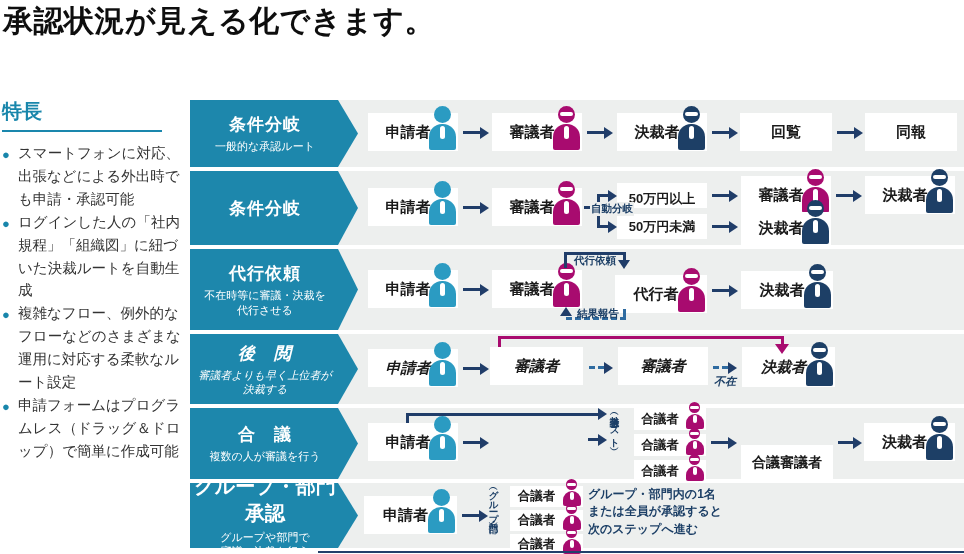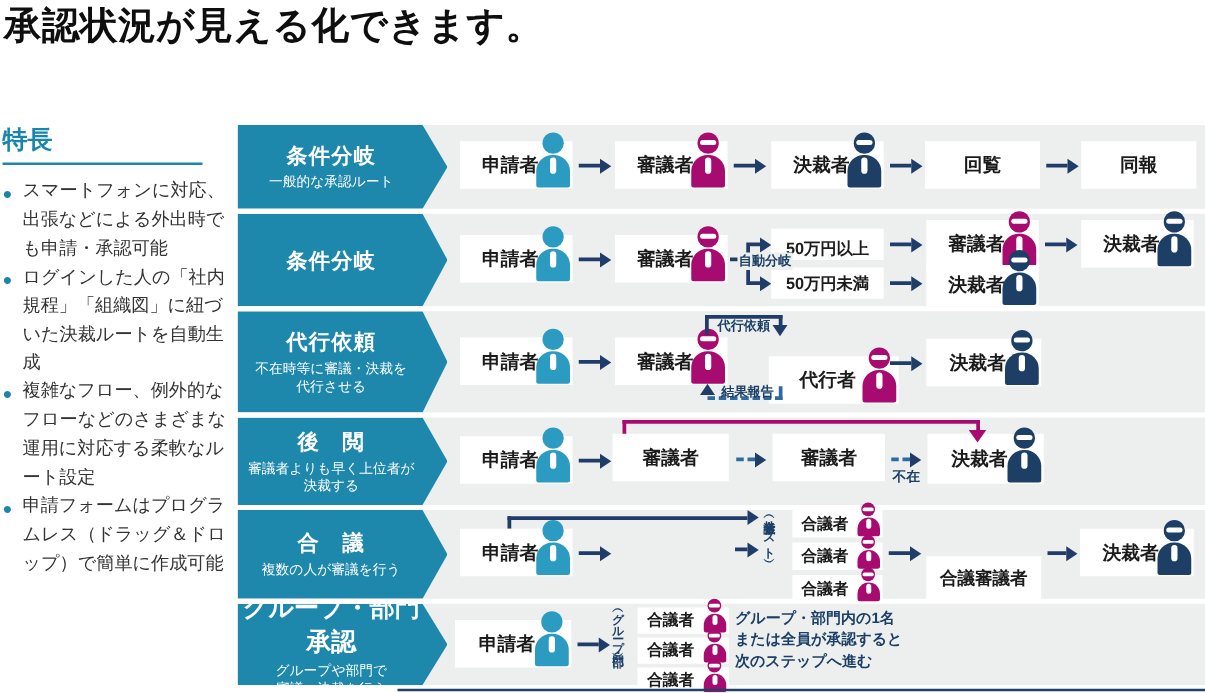--- a/index.html
+++ b/index.html
@@ -201,42 +201,42 @@
       <span class="person p-mag banded pin">
           <span class="head"></span>
           <span class="torso"></span>
         </span>
     </div>
     <div class="ln" style="left:374px;top:3px;width:3px;height:16px;"></div>
     <div class="ln" style="left:374px;top:3px;width:62px;height:3px;"></div>
     <div class="ln" style="left:433px;top:3px;width:3px;height:9px;"></div>
     <div class="tri tri-d" style="left:428px;top:11px;"></div>
     <div class="note" style="left:384px;top:5px;">代行依頼</div>
-    <div class="box icon-r" style="left:425px;top:36px;width:104px;height:38px;">
+    <div class="box icon-r" style="left:425px;top:26px;width:92px;height:38px;">
       <span>代行者</span>
       <span class="person p-mag banded pin">
           <span class="head"></span>
           <span class="torso"></span>
         </span>
     </div>
     <div class="arr" style="left:522px;top:40px;width:17px;"></div>
     <div class="box icon-r" style="left:551px;top:22px;width:92px;height:38px;">
       <span>決裁者</span>
       <span class="person p-navy banded pin">
           <span class="head"></span>
           <span class="torso"></span>
         </span>
     </div>
     <div class="vdash" style="left:433px;top:60px;height:11px;"></div>
     <div class="hdash" style="left:376px;top:68px;width:60px;"></div>
     <div class="tri tri-u" style="left:370px;top:58px;"></div>
     <div class="note" style="left:387px;top:58px;">結果報告</div>
   </div>
 
-  <div class="row" style="top:334px;height:70px;">
+  <div class="row" style="top:334px;height:70px;font-style:italic;">
     <div class="chev">
       <div class="t">後　閲</div>
       <div class="s">審議者よりも早く上位者が
 決裁する</div>
     </div>
     <div class="box icon-r" style="left:178px;top:15px;width:90px;height:38px;">
       <span>申請者</span>
       <span class="person p-blue pin">
           <span class="head"></span>
           <span class="torso"></span>

